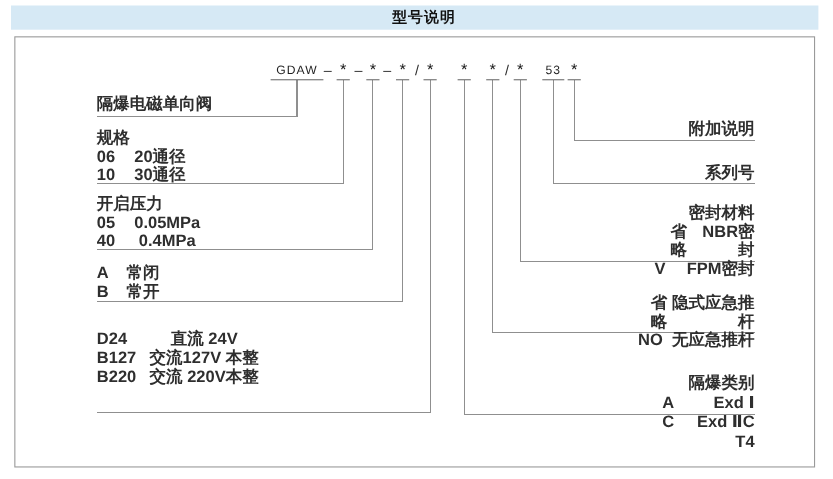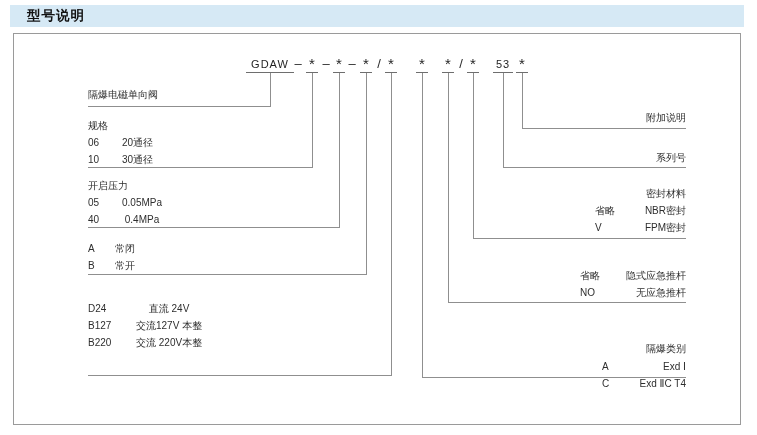--- a/index.html
+++ b/index.html
@@ -5,38 +5,39 @@
   html,body{margin:0;padding:0;background:#ffffff;}
   .page{
     position:relative;width:757px;height:435px;background:#ffffff;
     font-family:"Liberation Sans","DejaVu Sans",sans-serif;
     color:#2e2e2e;overflow:hidden;
   }
   .title-bar{
     position:absolute;left:10px;top:5px;width:734px;height:22px;
     background:#d6e9f5;display:flex;align-items:center;padding-left:17px;
     box-sizing:border-box;
+    justify-content:center;
   }
   .title-bar .title{font-size:13.5px;font-weight:bold;color:#111;letter-spacing:1px;}
   .box{
     position:absolute;left:13px;top:33px;width:728px;height:392px;
     border:1px solid #9a9a9a;background:#fff;box-sizing:border-box;
   }
   svg.lines{position:absolute;left:0;top:0;width:757px;height:435px;}
   
   .tok{
     position:absolute;top:56px;height:16px;line-height:16px;text-align:center;
     font-size:14px;color:#1f1f1f;
   }
   .seg{border-bottom:1px solid #6e6e6e;}
   .star{font-size:15px;}
   .sep{font-size:13px;color:#2a2a2a;}
   .code-txt{letter-spacing:1px;font-size:11px;}
   
-  .lbl{position:absolute;font-size:10px;line-height:17px;color:#2e2e2e;}
+  .lbl{position:absolute;font-size:15px;line-height:17px;color:#2e2e2e;font-weight:bold;}
   .left-sec{left:88px;}
   .right-sec{right:71px;text-align:right;}
   .row{display:grid;grid-template-columns:var(--cw,22px) auto;column-gap:12px;}
   .row .desc{text-align:center;}
   .rrow{display:flex;justify-content:space-between;}
   .rrow .desc{text-align:right;}
 </style>
 </head>
 <body>
 

